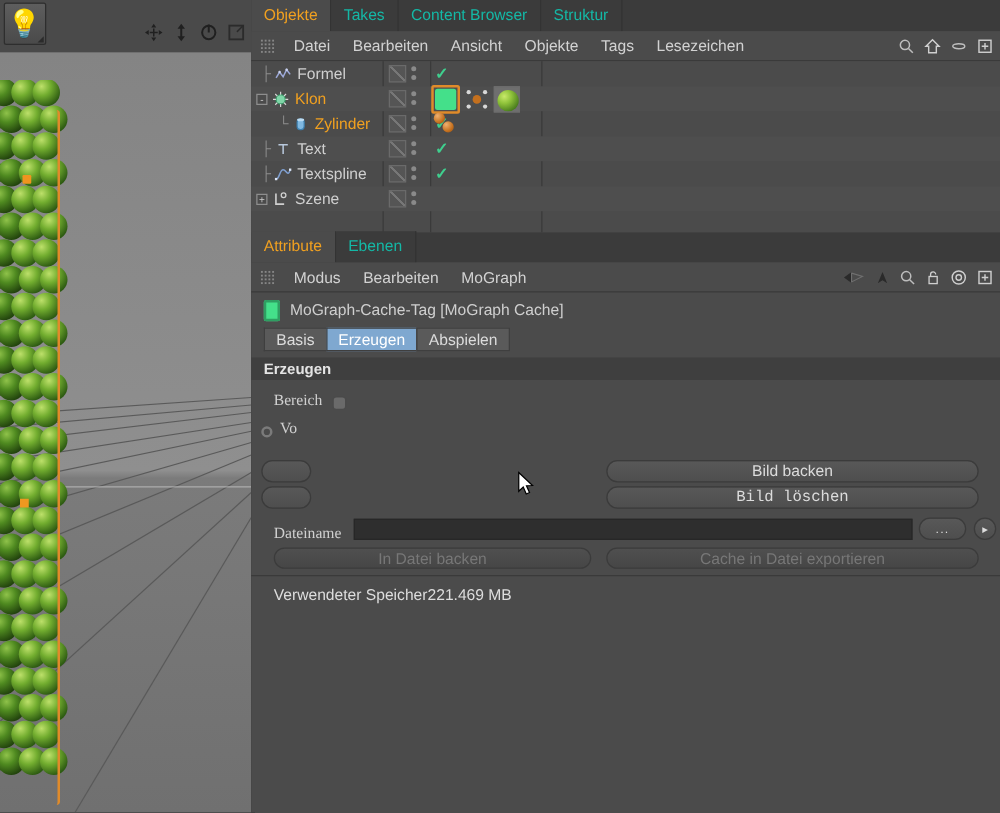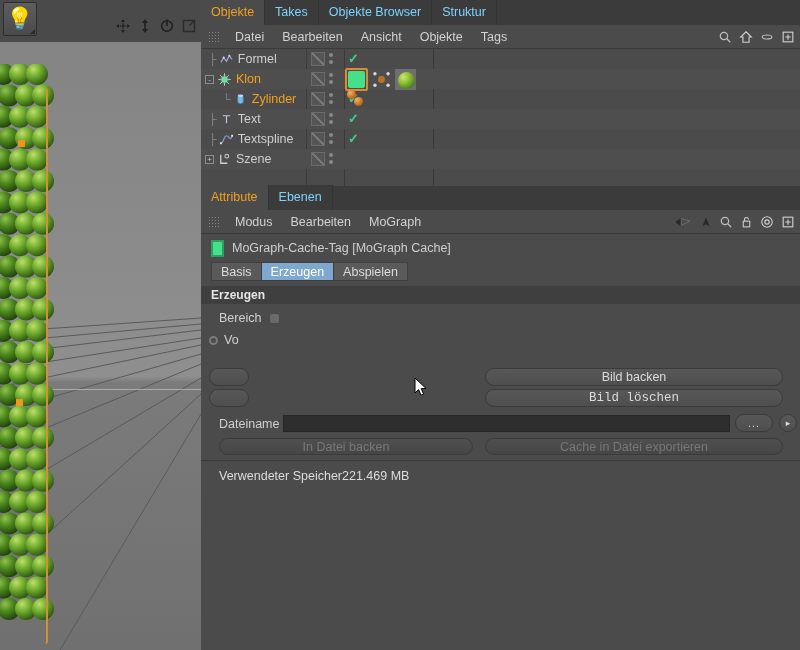--- a/index.html
+++ b/index.html
@@ -77,21 +77,21 @@
 
   
   .om { position: absolute; left: 0; top: 0; width: 599px; height: 186px; background: #4b4b4b; }
 
   .tabrow {
     position: absolute; left: 0; top: 0; height: 25px; width: 100%;
     background: #3b3b3b; display: flex; align-items: flex-end;
   }
   .tab {
     height: 25px; line-height: 25px; padding: 0 10px; font-size: 12.5px;
-    color: #7dd3fc; background: #3b3b3b; border-right: 1px solid #333;
+    color: #14b8a6; background: #3b3b3b; border-right: 1px solid #333;
     cursor: default; white-space: nowrap;
   }
   .tab.active { background: #4b4b4b; color: #f0a020; }
 
   .menurow {
     position: absolute; left: 0; top: 25px; height: 24px; width: 100%;
     background: #4b4b4b; display: flex; align-items: center; border-bottom: 1px solid #3a3a3a;
   }
   .grip {
     width: 12px; height: 12px; margin: 0 6px 0 7px;
@@ -155,21 +155,21 @@
     color: #dcdcdc; background: #5a5a5a; border: 1px solid #3f3f3f; border-right: none;
   }
   .stab:last-child { border-right: 1px solid #3f3f3f; }
   .stab.active { background: #7fa8d0; color: #ffffff; }
 
   .sec-head {
     position: absolute; left: 0; top: 100px; width: 100%; height: 18px;
     background: #3f3f3f; color: #e4e4e4; font-weight: bold; font-size: 12px;
     display: flex; align-items: center; padding-left: 10px;
   }
-  .prop-row { position: absolute; left: 0; height: 20px; display: flex; align-items: center; }
+  .prop-row { position: absolute; left: 0; height: 20px; display: flex; align-items: flex-end; font-family: Liberation Serif, serif; }
   .prop-label { color: #d0d0d0; font-size: 12.5px; }
   .cbx { width: 11px; height: 11px; border-radius: 3px; background: #6a6a6a; border: 1px solid #4a4a4a; margin-left: 8px; }
   .radio-ring { width: 9px; height: 9px; border: 2px solid #7b7b7b; border-radius: 50%; }
 
   .btn {
     background: linear-gradient(#585858, #4e4e4e); border: 1px solid #3b3b3b;
     border-radius: 9px; color: #dcdcdc; font-size: 12.5px;
     display: flex; align-items: center; justify-content: center;
   }
   .btn.disabled { color: #777; background: linear-gradient(#4f4f4f, #464646); }
@@ -381,31 +381,32 @@
       <div class="orange-dot" style="left:18px;top:98px;"></div>
     </div>
   </div>
 
   <div class="right-col">
 
     <div class="om">
       <div class="tabrow">
         <div class="tab active">Objekte</div>
         <div class="tab">Takes</div>
-        <div class="tab">Objekte Browser</div>
+        <div class="tab">Content Browser</div>
         <div class="tab">Struktur</div>
       </div>
 
       <div class="menurow">
         <div class="grip"></div>
         <div class="mi">Datei</div>
         <div class="mi">Bearbeiten</div>
         <div class="mi">Ansicht</div>
         <div class="mi">Objekte</div>
         <div class="mi">Tags</div>
+        <div class="mi">Lesezeichen</div>
         <div class="menu-right">
           <svg width="14" height="14" viewBox="0 0 16 16">
             <circle cx="6.8" cy="6.8" r="4.2" fill="none" stroke="#bdbdbd" stroke-width="1.4"></circle>
             <path d="M10 10 L14 14" stroke="#bdbdbd" stroke-width="1.4"></path>
           </svg>
           <svg width="14" height="14" viewBox="0 0 16 16">
             <path d="M8 2 L14 8 H11.5 V14 H4.5 V8 H2 Z" fill="none" stroke="#cfcfcf" stroke-width="1.3"></path>
           </svg>
           <svg width="14" height="14" viewBox="0 0 16 16">
             <ellipse cx="8" cy="8" rx="5.5" ry="2.3" fill="none" stroke="#bdbdbd" stroke-width="1.3"></ellipse>

